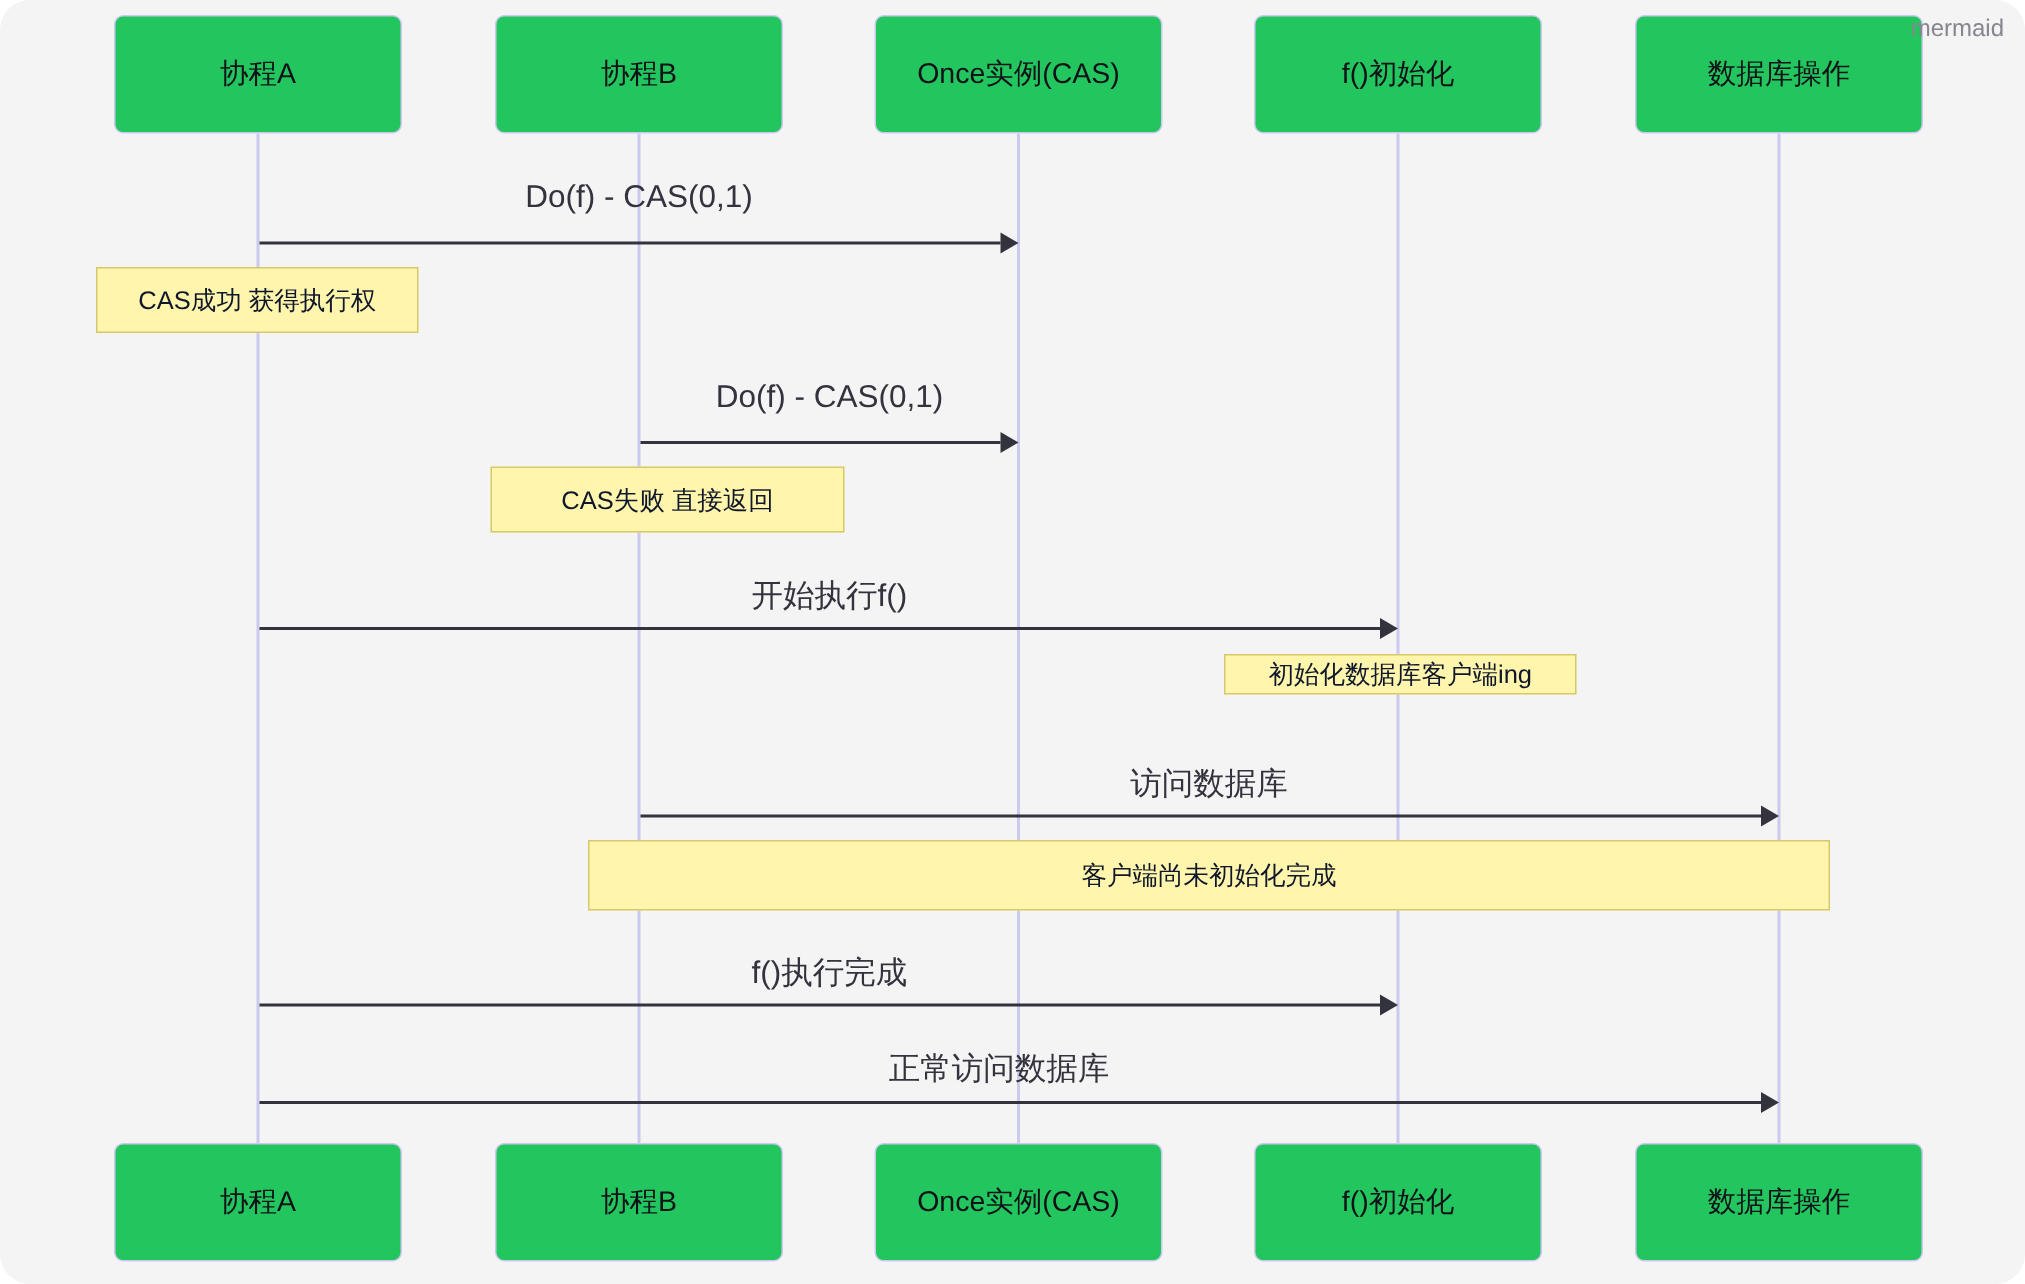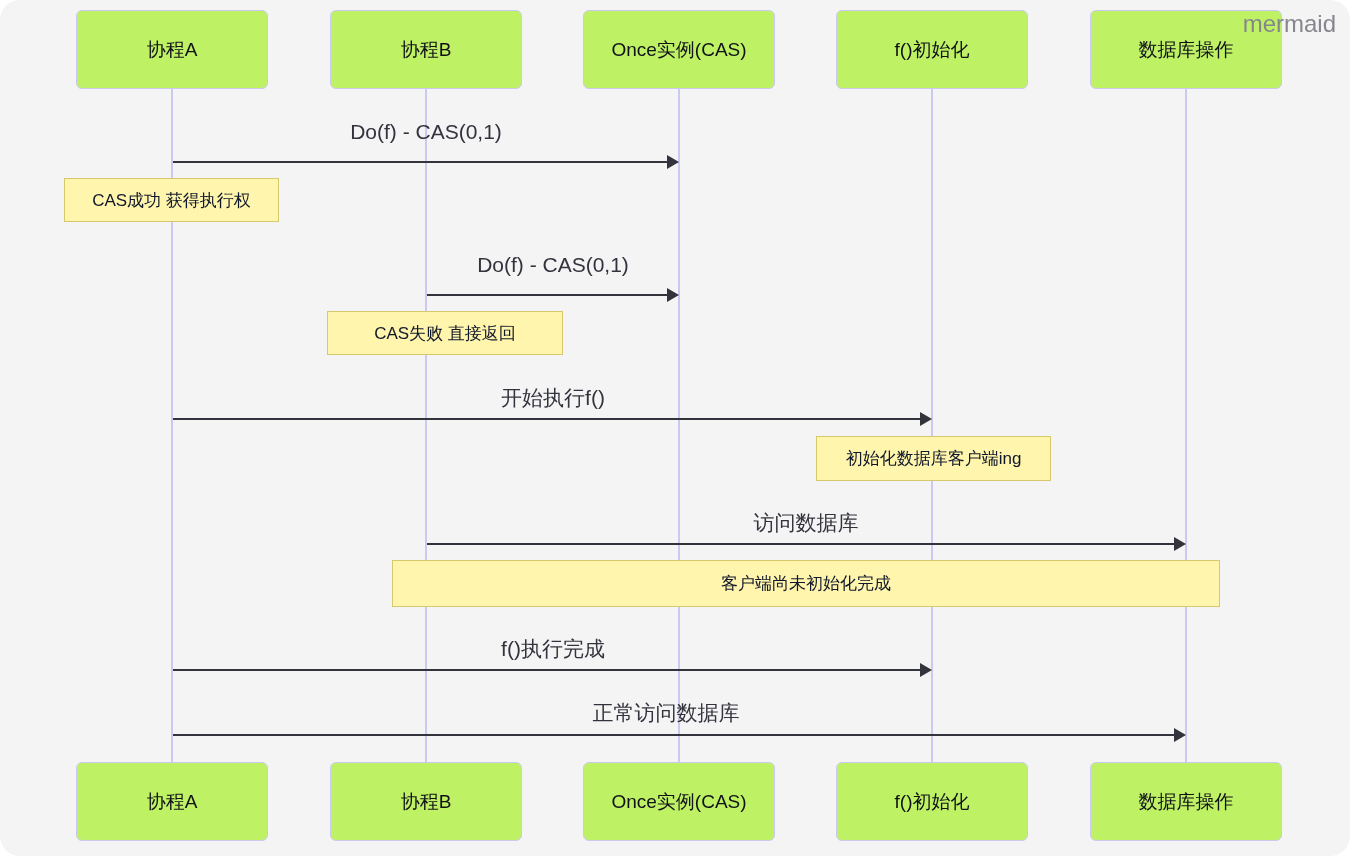--- a/index.html
+++ b/index.html
@@ -22,21 +22,21 @@
     width: 1350px;
     height: 856px;
     background: #f4f4f5;
     border-radius: 20px;
     overflow: hidden;
   }
 
   
   .actor-box {
     position: absolute;
-    background: #bef264;
+    background: #22c55e;
     border: 1px solid #ccc9f0;
     border-radius: 6px;
     box-sizing: border-box;
     display: flex;
     align-items: center;
     justify-content: center;
   }
   .actor-label {
     font-size: 19px;
     color: #111118;
@@ -87,21 +87,21 @@
   .note-label {
     font-size: 17px;
     color: #0f172a;
     white-space: nowrap;
     line-height: 1;
   }
 
   
   #watermark {
     position: absolute;
-    font-size: 24px;
+    font-size: 16px;
     color: #86868e;
     white-space: nowrap;
     line-height: 1;
   }
 </style>
 </head>
 <body>
 
 <div id="diagram-canvas">
 
@@ -140,21 +140,21 @@
   <div class="msg-arrow" style="left:667px; top:288px;"></div>
 
   <div class="note-box" style="left:327px; top:311px; width:236px; height:44px;">
     <span class="note-label">CAS失败 直接返回</span>
   </div>
 
   <div class="msg-label" style="left:403px; top:387px; width:300px;">开始执行f()</div>
   <div class="msg-line" style="left:173px; top:418px; width:747px;"></div>
   <div class="msg-arrow" style="left:920px; top:412px;"></div>
 
-  <div class="note-box" style="left:816px; top:436px; width:235px; height:45px;">
+  <div class="note-box" style="left:816px; top:436px; width:235px; height:27px;">
     <span class="note-label">初始化数据库客户端ing</span>
   </div>
 
   <div class="msg-label" style="left:656px; top:512px; width:300px;">访问数据库</div>
   <div class="msg-line" style="left:427px; top:543px; width:747px;"></div>
   <div class="msg-arrow" style="left:1174px; top:537px;"></div>
 
   <div class="note-box" style="left:392px; top:560px; width:828px; height:47px;">
     <span class="note-label">客户端尚未初始化完成</span>
   </div>

